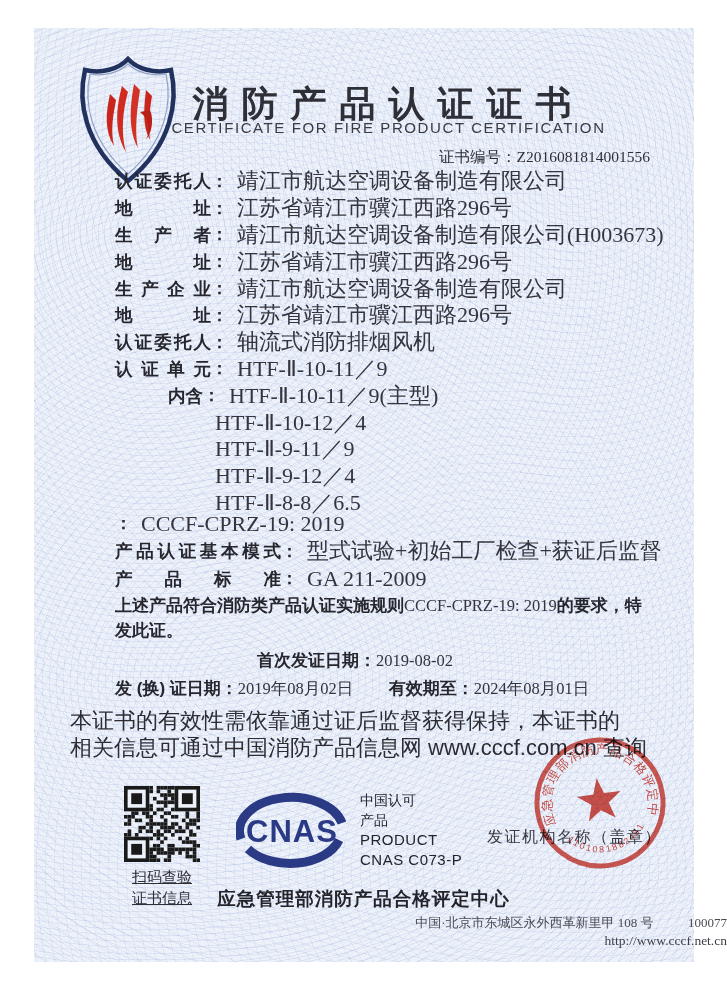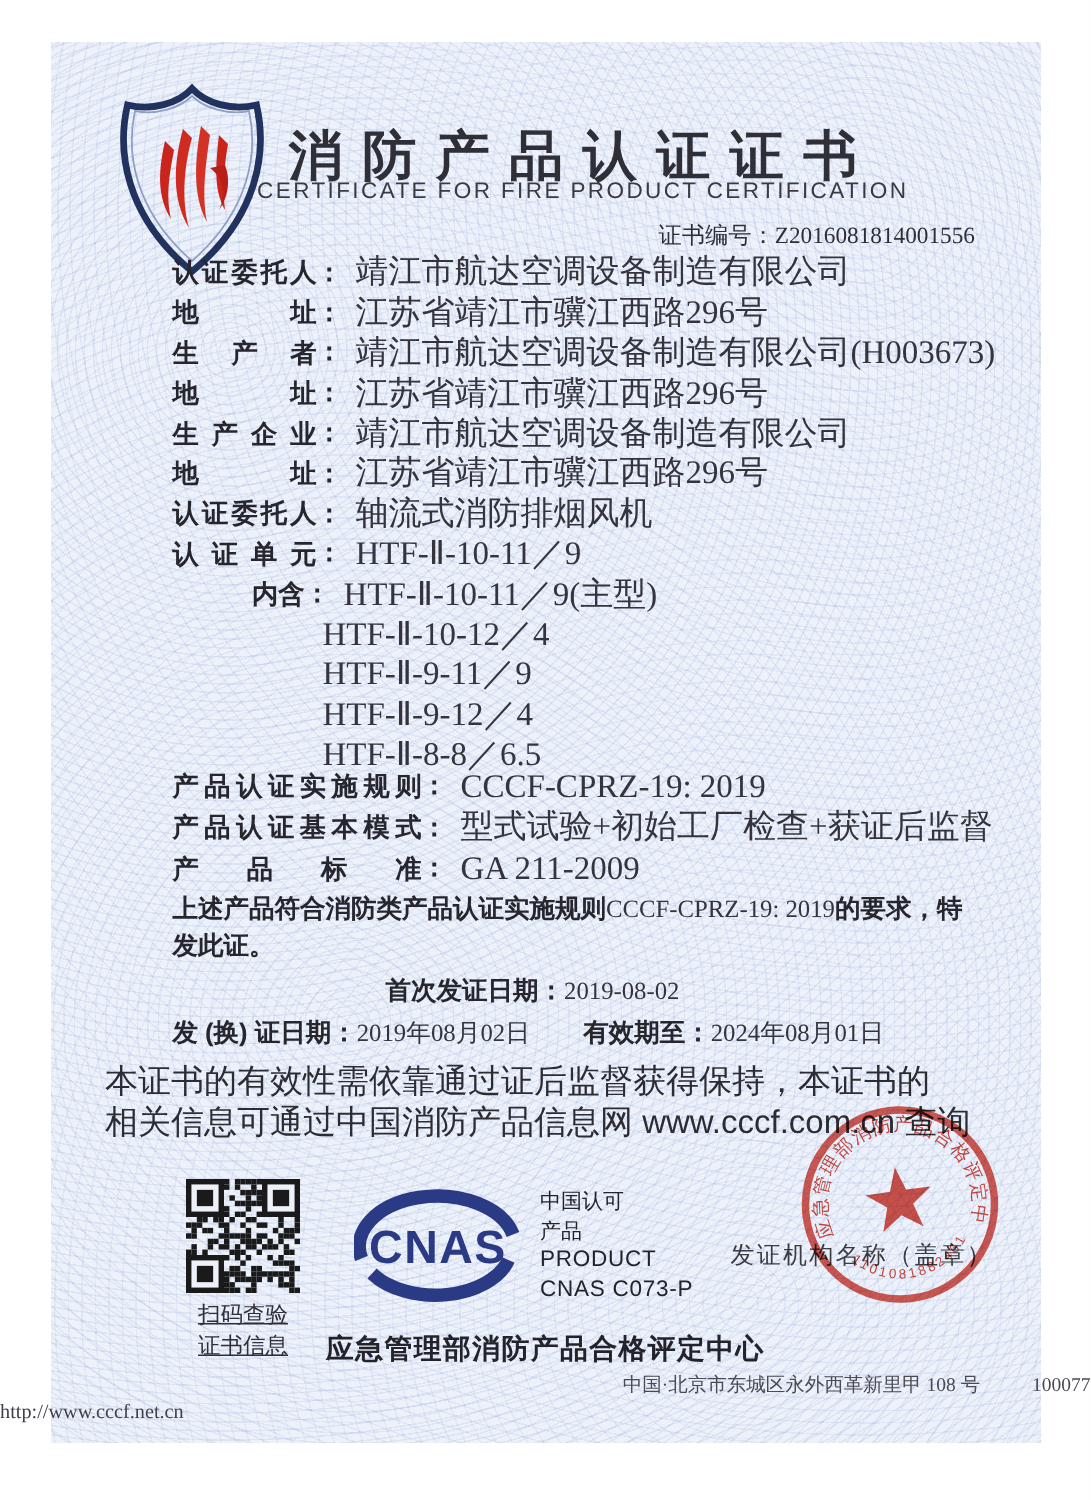--- a/index.html
+++ b/index.html
@@ -40,21 +40,21 @@
   .issuerow{left:115px;top:677px;font-size:17px;}
   .notice{left:70px;right:50px;top:707px;text-align:left;font-size:22px;line-height:27px;color:#2c2c34;}
   .qrcap{left:106px;top:866px;width:112px;text-align:center;font-size:15px;line-height:21px;color:#2f2f38;text-decoration:underline;}
   .cnastext{left:360px;top:791px;font-size:14px;line-height:19.5px;color:#23232b;}
   .cnastext .en{font-size:15px;letter-spacing:.5px;}
   .issuerline{left:487px;top:827px;font-size:16px;letter-spacing:1.5px;color:#3a3a42;
               font-family:"Liberation Serif",serif;}
   .f-org{left:0;right:0;top:886px;text-align:center;font-size:18.5px;font-weight:bold;color:#23232b;letter-spacing:1px;}
   .f-addr{left:0;right:0;top:914px;text-align:right;font-size:13px;color:#4a4a53;
           font-family:"Liberation Serif",serif;}
-  .f-url{left:0;right:0;top:933px;text-align:left;font-size:13.5px;color:#3f3f49;
+  .f-url{left:0;right:0;top:933px;text-align:right;font-size:13.5px;color:#3f3f49;
          font-family:"Liberation Serif",serif;}
   .stamp{left:508px;top:735px;mix-blend-mode:multiply;opacity:.92;}
 </style>
 </head>
 <body>
 
 <div class="page">
   <div class="paper abs"></div>
 
   <svg class="abs" style="left:70px;top:54px" width="116" height="134" viewBox="0 0 116 134">
@@ -133,21 +133,20 @@
       <span class="val">HTF-Ⅱ-9-12／4</span>
     </div>
     <div class="row">
       <span class="spacer"></span>
       <span class="val">HTF-Ⅱ-8-8／6.5</span>
     </div>
   </div>
 
   <div class="abs rules">
     <div class="row-lg">
-      <span class="lbl-lg">产品认证实施规则</span>
       <span class="colon">：</span>
       <span class="val">CCCF-CPRZ-19: 2019</span>
     </div>
     <div class="row-lg">
       <span class="lbl-lg">产品认证基本模式</span>
       <span class="colon">：</span>
       <span class="val">型式试验+初始工厂检查+获证后监督</span>
     </div>
     <div class="row-lg">
       <span class="lbl-lg">产品标准</span>

